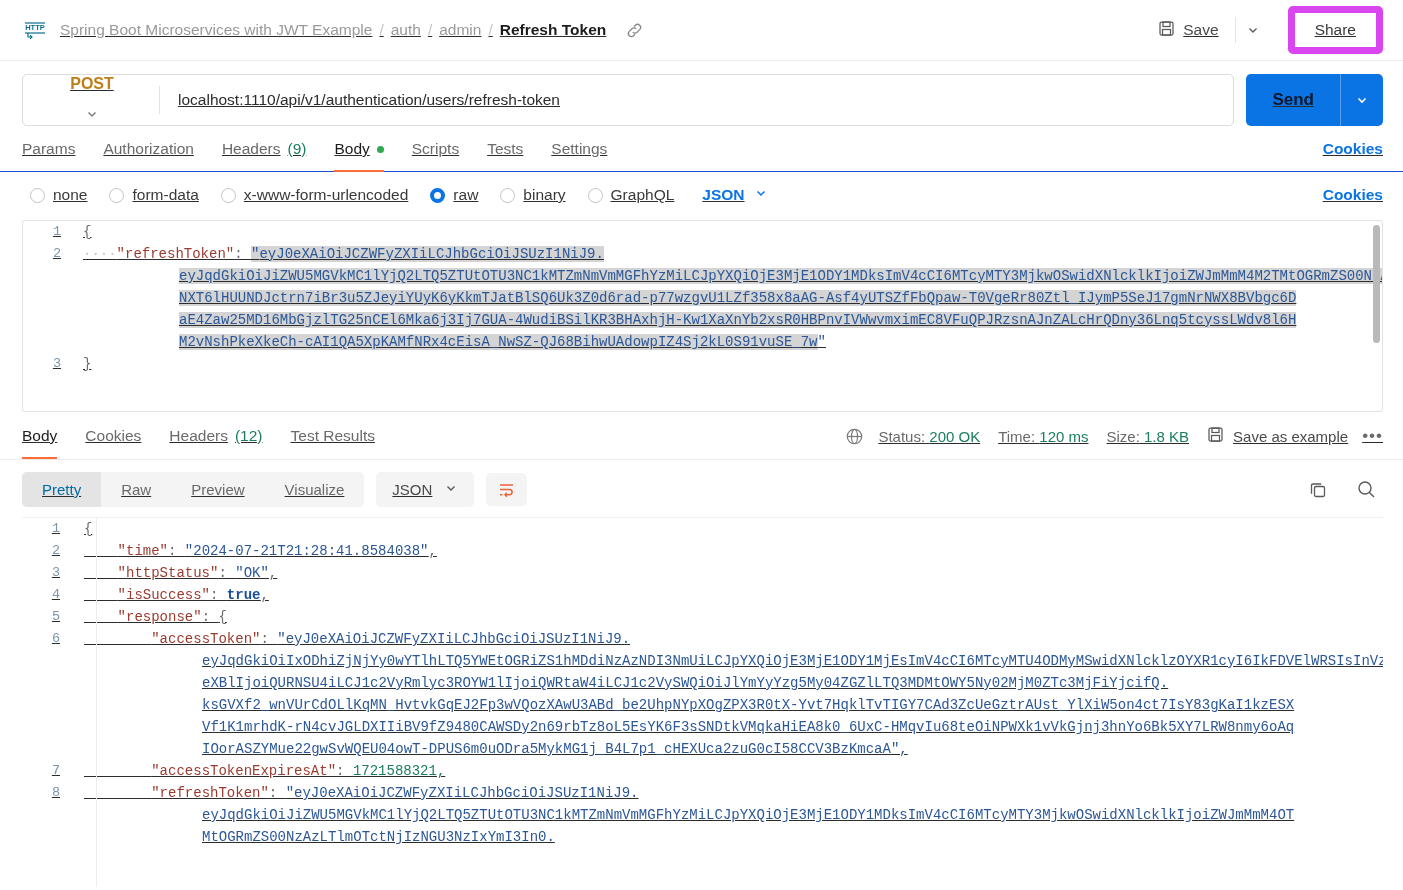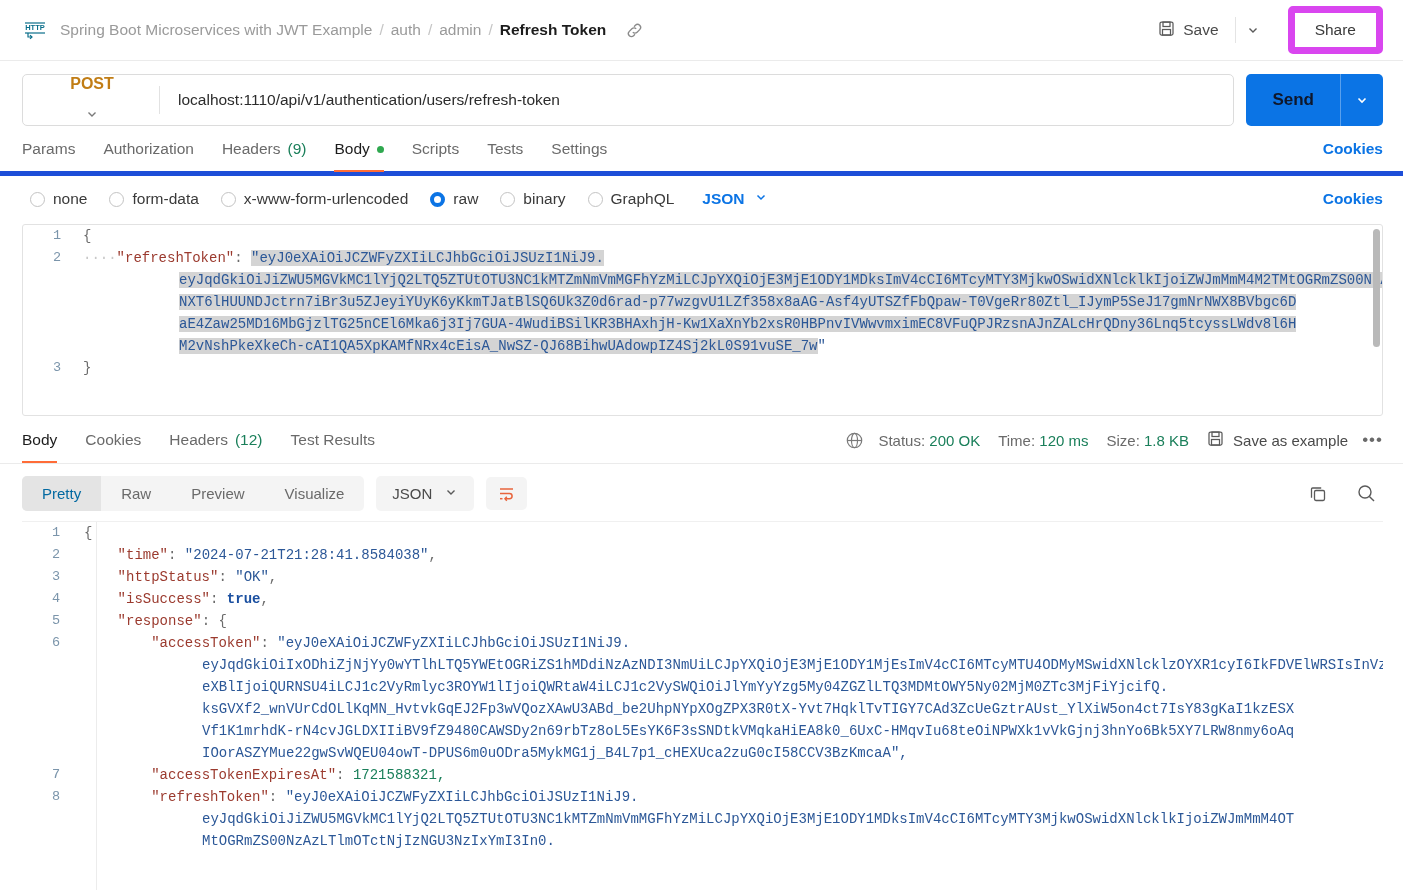--- a/index.html
+++ b/index.html
@@ -4,21 +4,21 @@
 <style>
   * { box-sizing: border-box; }
   html, body {
     margin: 0; padding: 0;
     width: 1403px; height: 890px;
     background: #ffffff;
     font-family: "Liberation Sans", sans-serif;
     color: #2c2c2c;
     overflow: hidden;
   }
-  .app { width: 1403px; height: 890px; position: relative; background:#fff; }
+  .app { width: 1403px; height: 890px; position: relative; background:#fff;text-decoration:underline; }
 
   
   .header {
     height: 61px;
     display: flex; align-items: center;
     padding: 0 20px 0 22px;
     border-bottom: 1px solid #ebebeb;
   }
   .http-icon {
     width: 26px; height: 22px; margin-right: 12px;
@@ -81,21 +81,21 @@
   }
   .send-caret {
     display:flex; align-items:center; padding: 0 14px; color:#fff;
     border-left: 1px solid rgba(255,255,255,.32);
   }
 
   
   .req-tabs {
     display: flex; align-items: center; gap: 0;
     padding: 14px 20px 0 22px;
-    border-bottom: 5px solid #1d4ed8; position: relative;
+    border-bottom: 1px solid #1d4ed8; position: relative;
   }
   .tab {
     font-size: 15.5px; color: #6a6a6a; padding: 0 14px 13px 14px;
     cursor: pointer; position: relative; white-space: nowrap;
     display:flex; align-items:center; gap:7px;
   }
   .tab:first-child { padding-left: 0; }
   .tab.active { color: #1c1c1c; }
   .tab.active::after {
     content:""; position:absolute; left: 14px; right: 14px; bottom: -1px;

